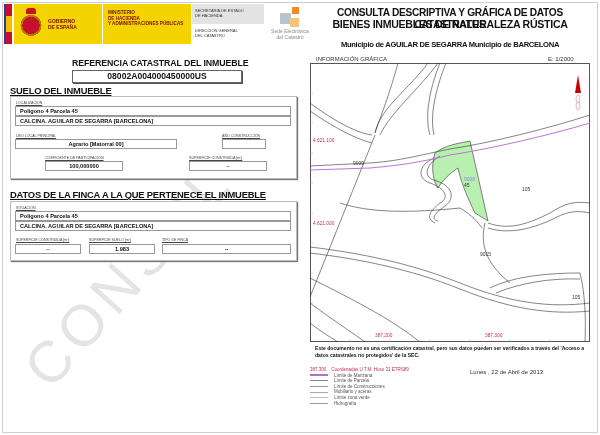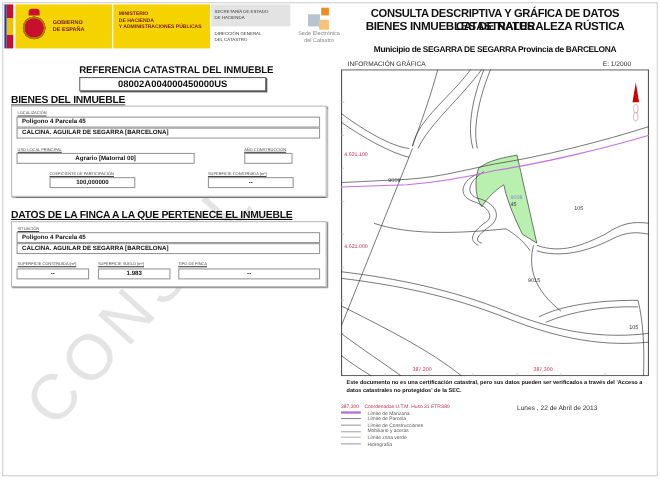--- a/index.html
+++ b/index.html
@@ -85,21 +85,21 @@
       <div>del Catastro</div>
     </div>
   </div>
 </div>
 
 <div class="watermark">CONSULTA</div>
 
 <div class="ref-title">REFERENCIA CATASTRAL DEL INMUEBLE</div>
 <div class="ref-box">08002A004000450000US</div>
 
-<div class="sec-title" style="top:85px;">BIENES DEL INMUEBLE</div>
+<div class="sec-title" style="top:85px;">SUELO DEL INMUEBLE</div>
 <div class="panel" style="top:96px;height:81px;">
   <div class="lbl" style="left:5px;top:4px;">LOCALIZACIÓN</div>
   <div class="fld l" style="left:4px;top:9px;width:276px;">Polígono 4 Parcela 45</div>
   <div class="fld l" style="left:4px;top:19px;width:276px;">CALCINA. AGUILAR DE SEGARRA [BARCELONA]</div>
   <div class="lbl" style="left:5px;top:37px;">USO LOCAL PRINCIPAL</div>
   <div class="fld c" style="left:4px;top:42px;width:162px;">Agrario [Matorral 00]</div>
   <div class="lbl" style="left:211px;top:37px;">AÑO CONSTRUCCIÓN</div>
   <div class="fld c" style="left:211px;top:42px;width:44px;"></div>
   <div class="lbl" style="left:34px;top:59px;">COEFICIENTE DE PARTICIPACIÓN</div>
   <div class="fld c" style="left:34px;top:64px;width:78px;">100,000000</div>
@@ -115,21 +115,21 @@
   <div class="lbl" style="left:5px;top:36px;">SUPERFICIE CONSTRUIDA [m²]</div>
   <div class="fld c" style="left:4px;top:42px;width:66px;">--</div>
   <div class="lbl" style="left:78px;top:36px;">SUPERFICIE SUELO [m²]</div>
   <div class="fld c" style="left:78px;top:42px;width:66px;">1.983</div>
   <div class="lbl" style="left:151px;top:36px;">TIPO DE FINCA</div>
   <div class="fld c" style="left:151px;top:42px;width:129px;">--</div>
 </div>
 
 <div class="r-t1">CONSULTA DESCRIPTIVA Y GRÁFICA DE DATOS CATASTRALES</div>
 <div class="r-t2">BIENES INMUEBLES DE NATURALEZA RÚSTICA</div>
-<div class="r-t3">Municipio de SEGARRA DE SEGARRA Provincia de BARCELONA</div>
+<div class="r-t3">Municipio de AGUILAR DE SEGARRA Municipio de BARCELONA</div>
 <div class="info-g">INFORMACIÓN GRÁFICA</div>
 <div class="scale">E: 1/2000</div>
 
 <div class="map">
   <svg width="280" height="279" viewBox="0 0 280 279" xmlns="http://www.w3.org/2000/svg">
     <rect x="0.5" y="0.5" width="279" height="278" fill="#fff" stroke="#555" stroke-width="1"></rect>
 
     <g stroke="#aaa" stroke-width="0.5">
       <line x1="0" y1="30" x2="3" y2="30"></line>
         <line x1="0" y1="60" x2="3" y2="60"></line>

